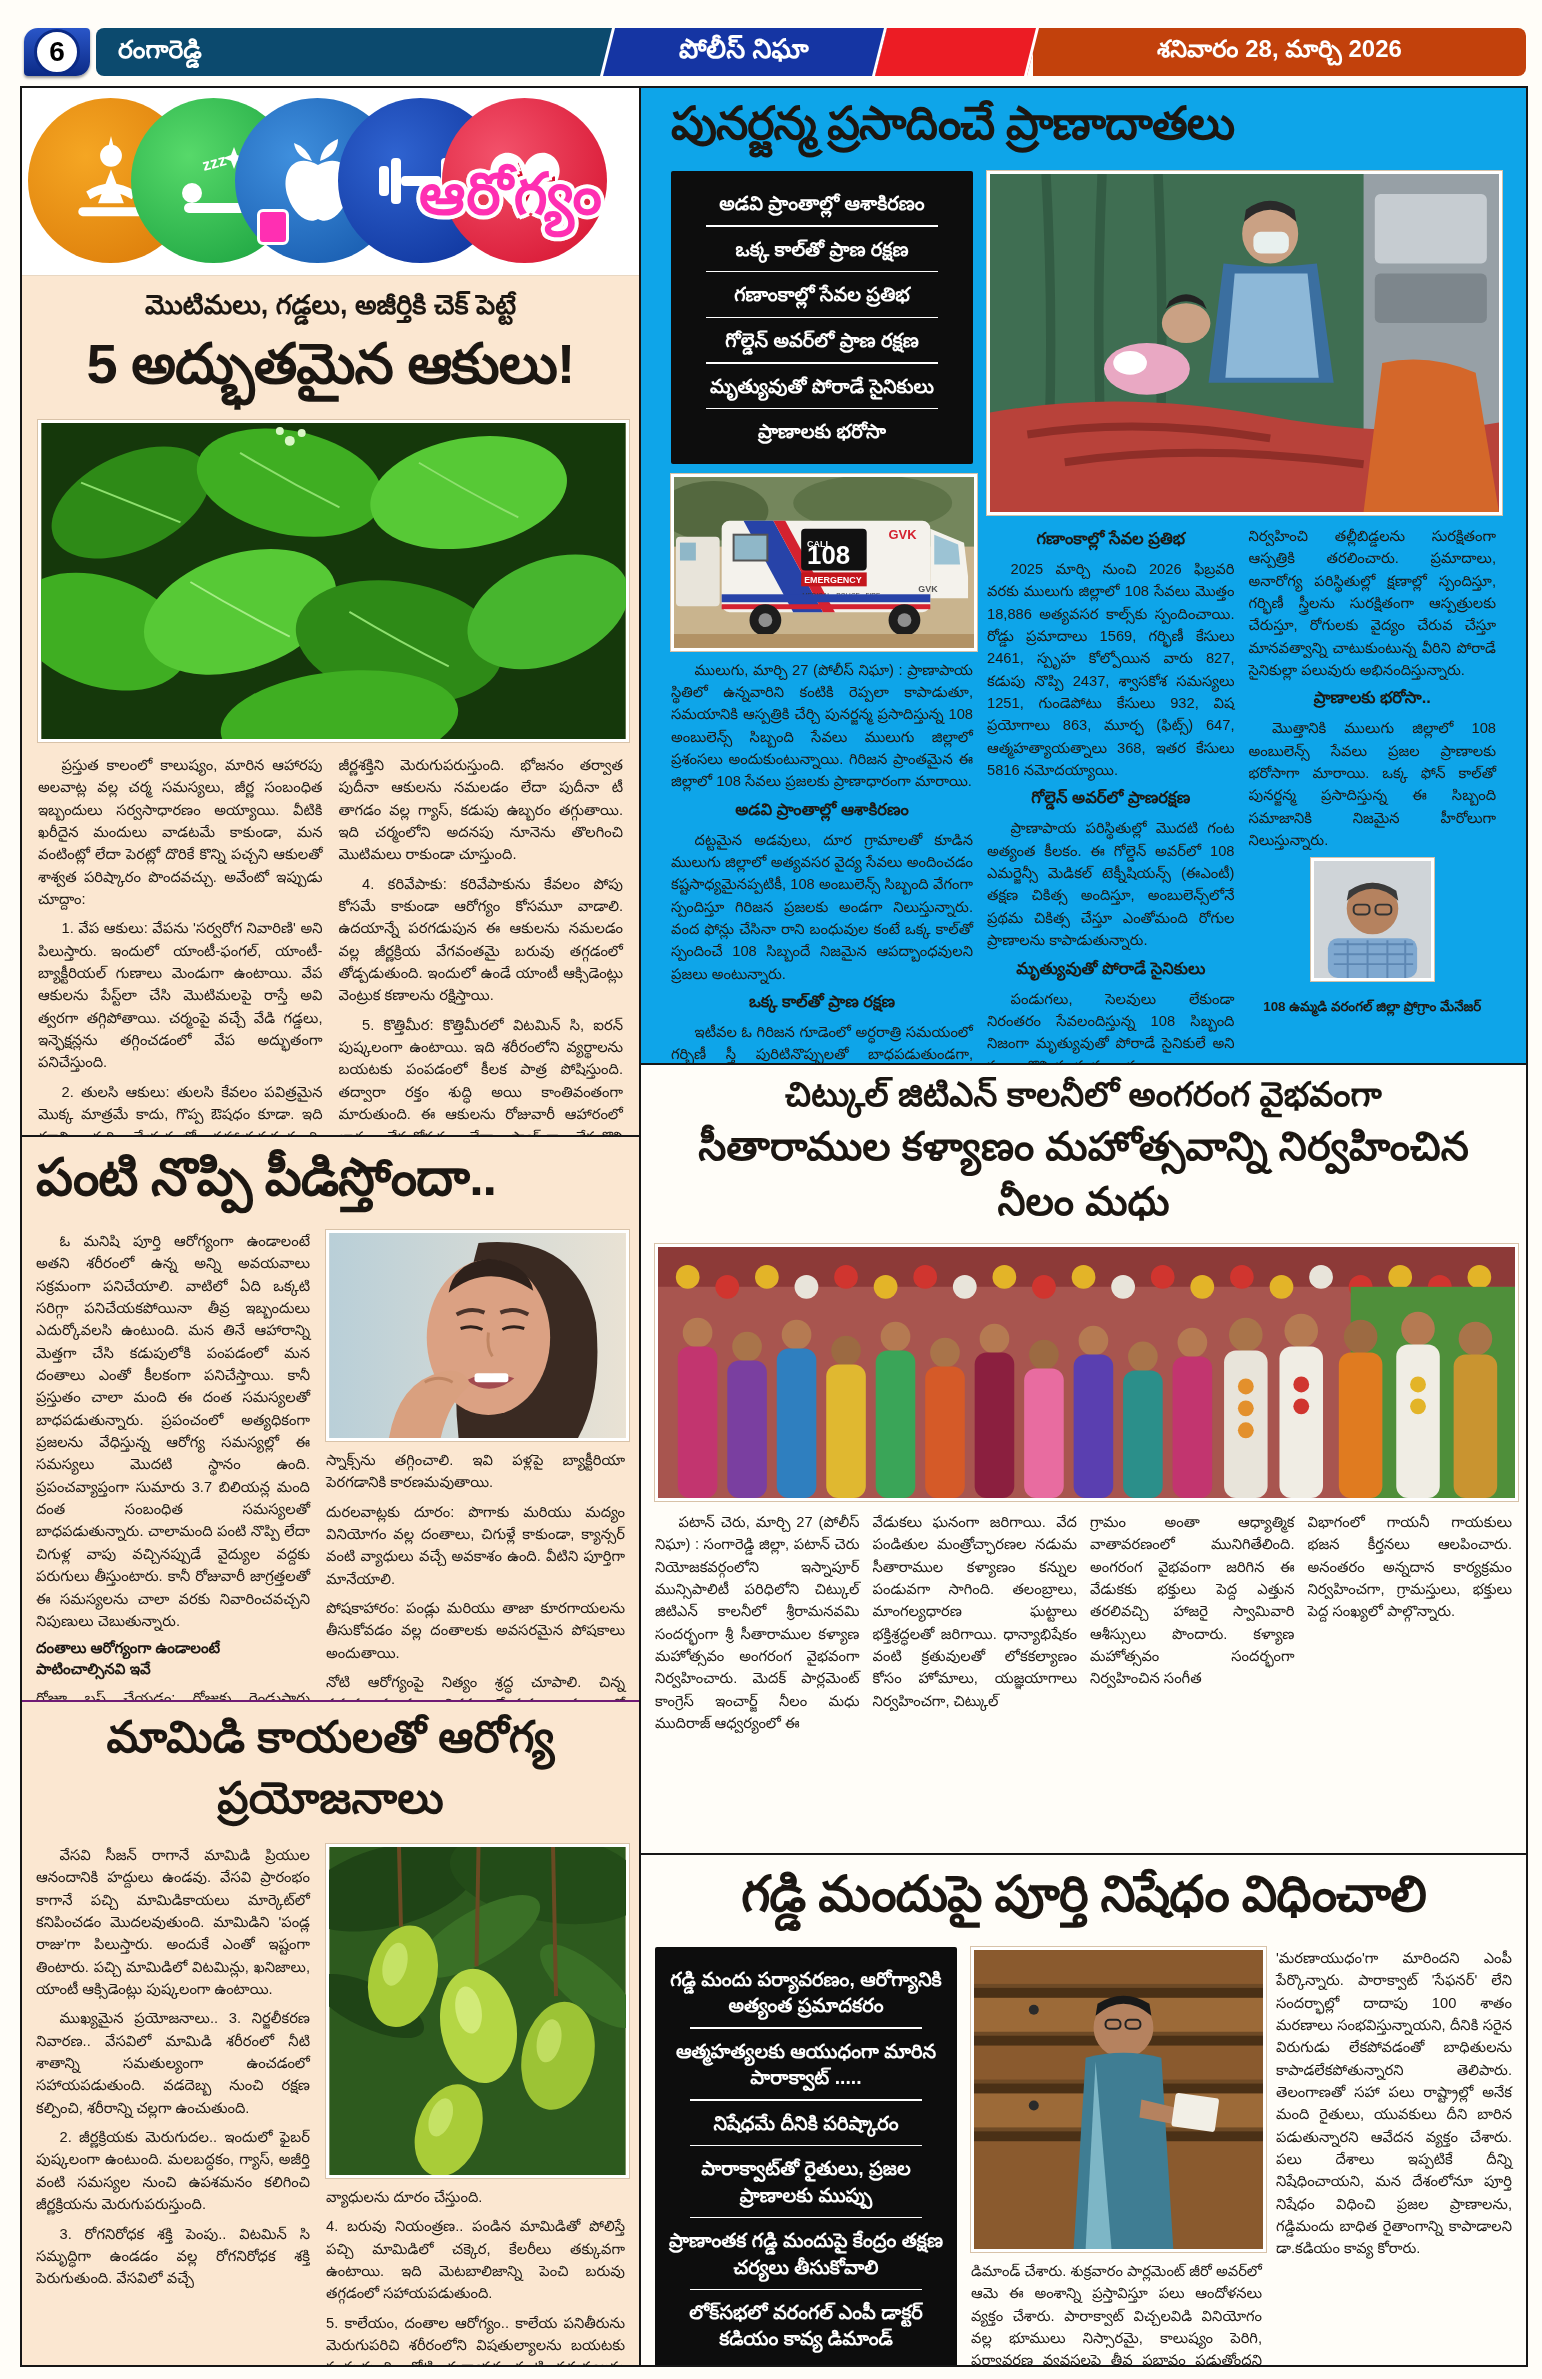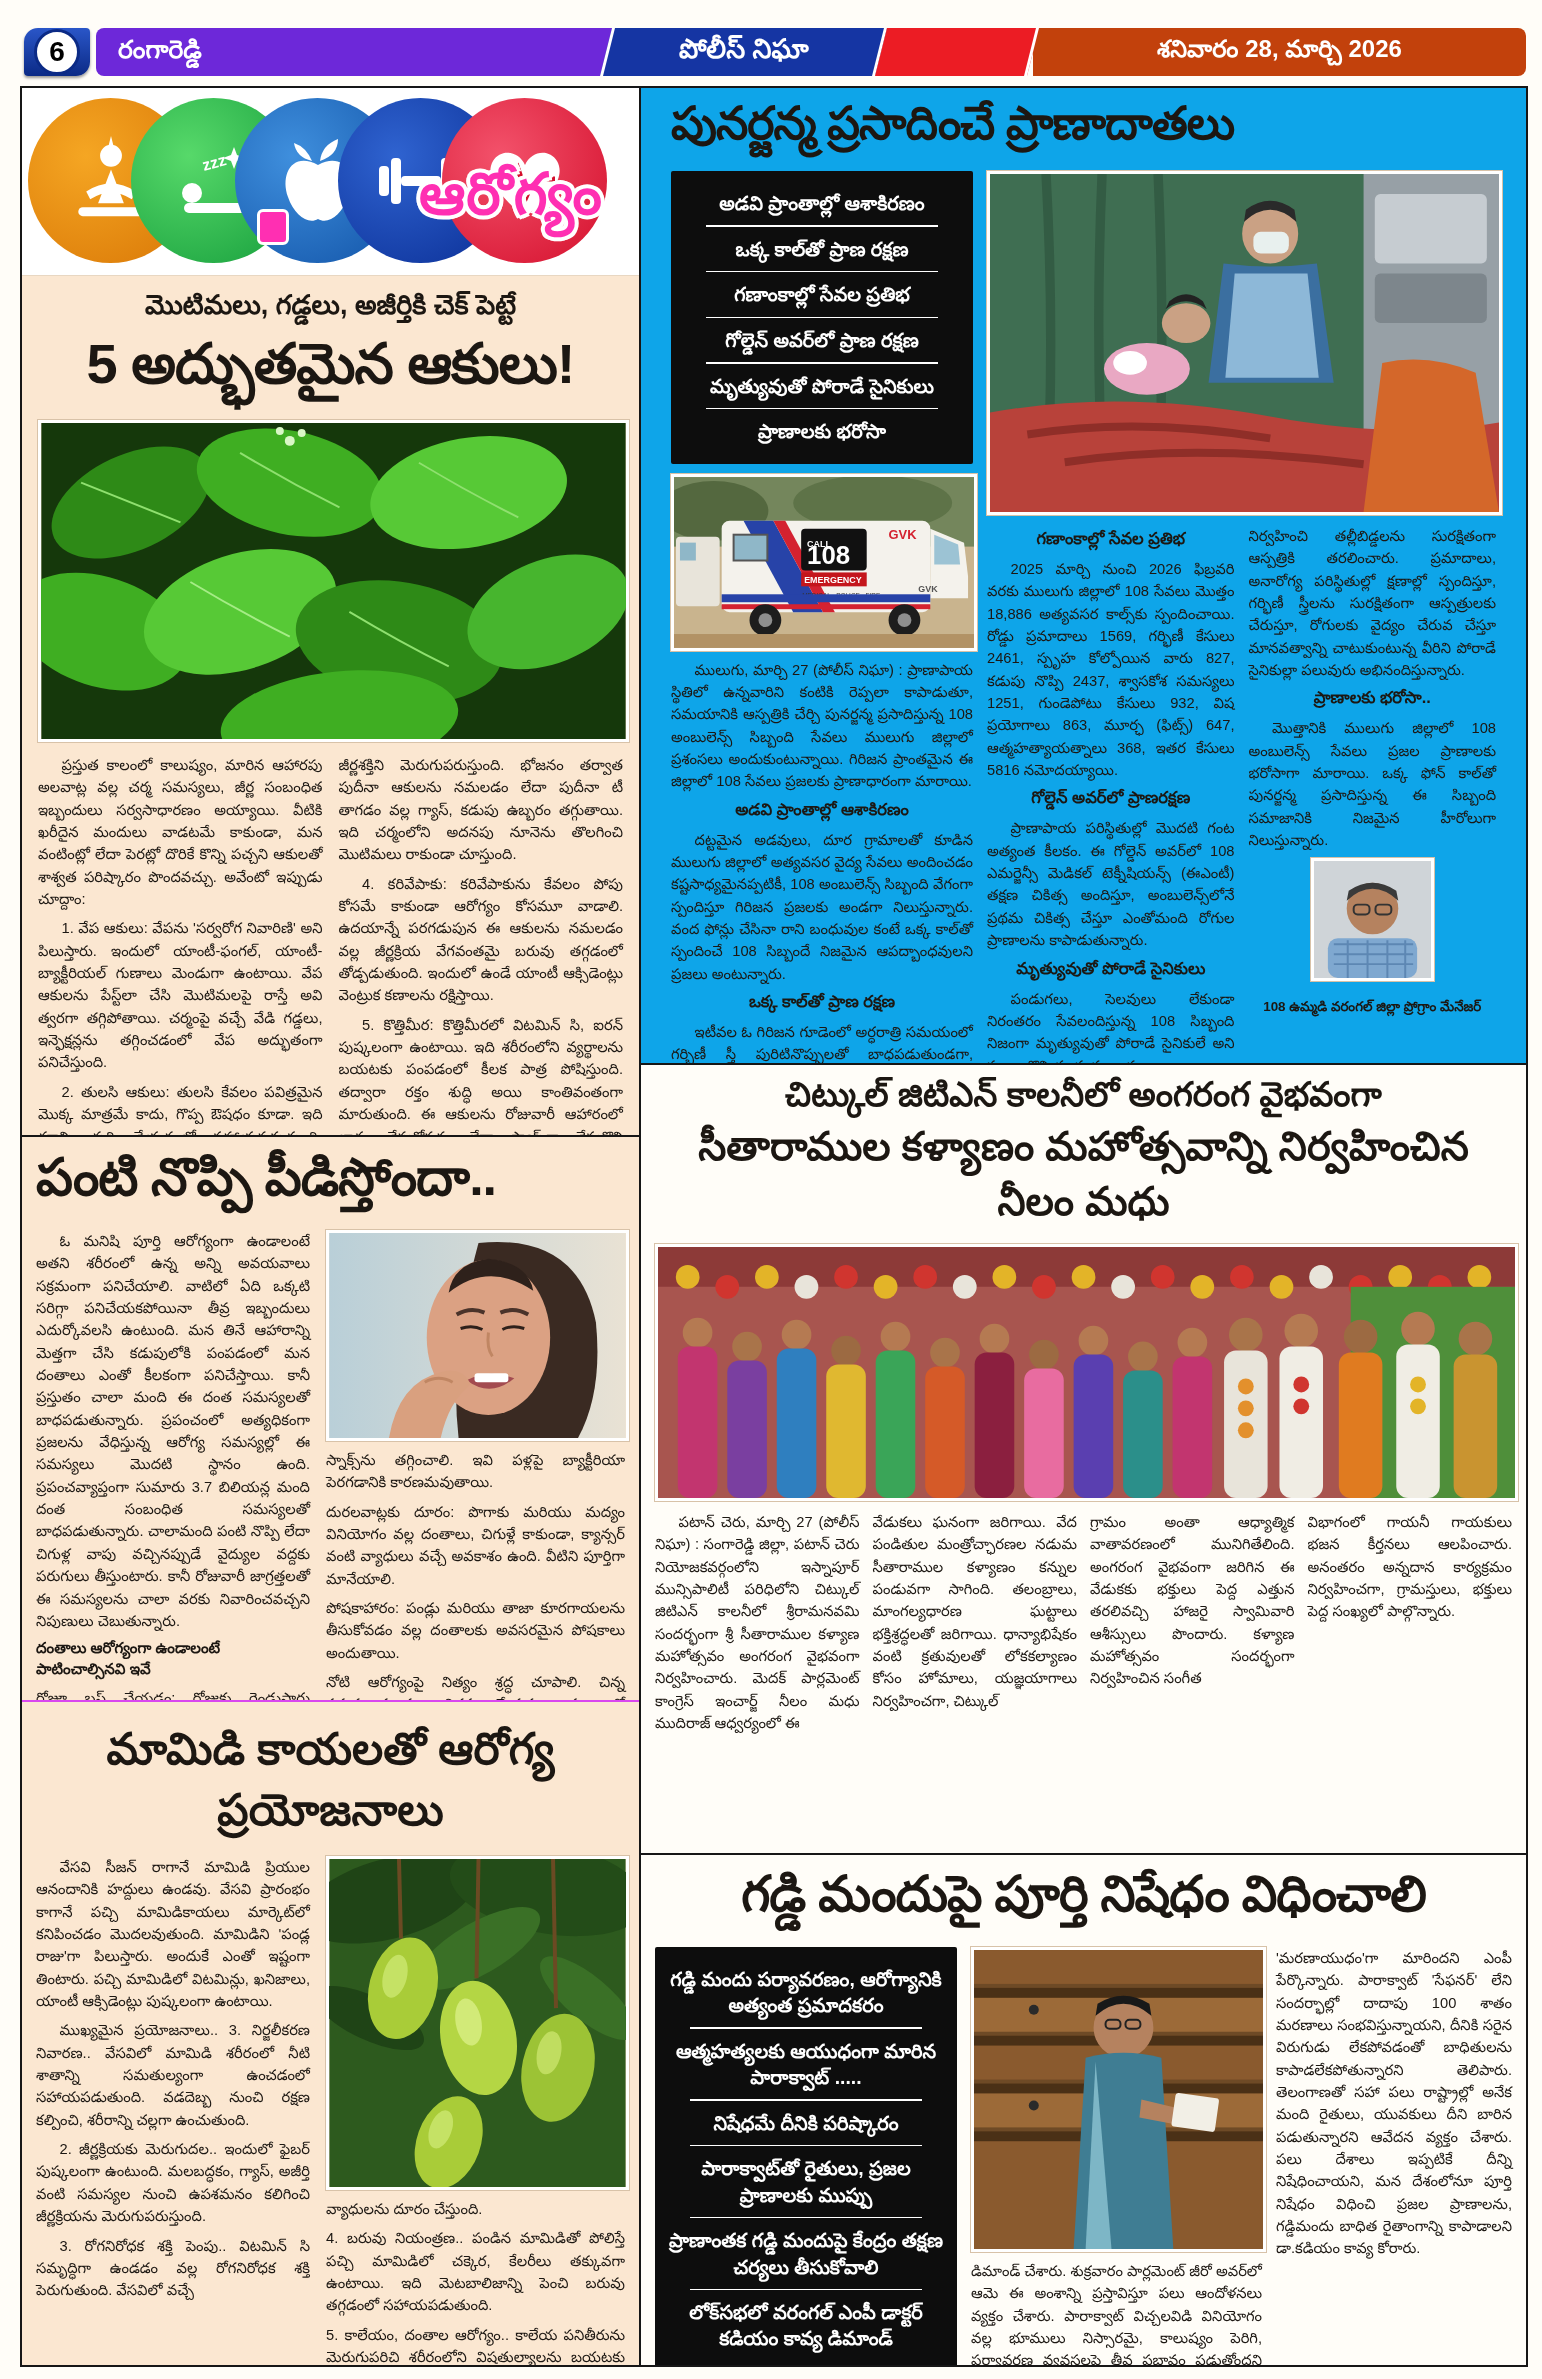--- a/index.html
+++ b/index.html
@@ -4,36 +4,36 @@
 <style>
   html,body{margin:0;padding:0;background:#e9e6df;}
   .page{position:relative;width:1542px;height:2379px;background:#fffdf8;margin:0 auto;
         font-family:"Liberation Sans","DejaVu Sans",sans-serif;color:#1c1712;overflow:hidden;}
   
   .masthead{position:absolute;left:24px;top:28px;right:16px;height:48px;display:flex;align-items:stretch;}
   .pagenum-badge{width:66px;background:linear-gradient(180deg,#2a56c8,#0b2a86);border-radius:14px 4px 14px 4px;
       display:flex;align-items:center;justify-content:center;margin-right:6px;box-shadow:0 2px 3px rgba(0,0,0,.4);}
   .pagenum-circle{width:40px;height:40px;border-radius:50%;background:#fff;border:3px solid #0b2a86;
       display:flex;align-items:center;justify-content:center;font-size:28px;font-weight:bold;color:#000;}
-  .mast-red1{flex:1.05;background:#6d28d9;display:flex;align-items:center;border-radius:8px 0 0 8px;}
+  .mast-red1{flex:1.05;background:#0c4a6e;display:flex;align-items:center;border-radius:8px 0 0 8px;}
   .mast-red1 span{color:#fff;font-size:25px;font-weight:bold;padding-left:22px;}
   .mast-blue-center{width:269px;background:#1535a3;transform:skewX(-14deg);margin-left:-8px;display:flex;align-items:center;justify-content:center;border-left:3px solid #fff;border-right:3px solid #fff;}
   .mast-blue-center span{transform:skewX(14deg);color:#fff;font-size:27px;font-weight:900;}
   .mast-red2{width:149px;background:#ec1c24;transform:skewX(-14deg);border-right:3px solid #fff;}
   .mast-blue-right{flex:1;background:#c2410c;display:flex;align-items:center;justify-content:center;border-radius:0 8px 8px 0;}
   .mast-blue-right span{color:#fff;font-size:24px;font-weight:bold;}
   
   .frame{position:absolute;left:20px;top:86px;width:1504px;height:2277px;border:2px solid #161616;display:flex;background:#fffdf8;}
   .leftcol{width:617px;display:flex;flex-direction:column;border-right:2px solid #161616;}
   .rightcol{flex:1;display:flex;flex-direction:column;}
   section{overflow:hidden;box-sizing:border-box;}
   .peach{background:#fbe7d1;}
   .sec-health{height:1047px;padding:0 0 6px 0;}
   .sec-tooth{height:565px;border-top:2px solid #161616;padding:4px 14px;}
-  .sec-mango{flex:1;border-top:2px solid #d946ef;padding:14px 14px;}
+  .sec-mango{flex:1;border-top:2px solid #701a75;padding:2px 14px;}
   .sec-108{height:975px;padding:6px 30px;background:#0ea5e9;}
   .sec-mid{height:790px;border-top:2px solid #161616;padding:4px 14px;background:#fffdf8;}
   .sec-bottom{flex:1;border-top:2px solid #161616;padding:4px 14px;background:#fffdf8;}
   
   .body-cols{display:flex;gap:16px;}
   .bcol{flex:1;min-width:0;}
   .para{font-size:14.7px;line-height:1.52;text-align:justify;margin:0 0 7px 0;text-indent:1.6em;}
   .para.noindent{text-indent:0;}
   .subhead{font-size:16.4px;font-weight:bold;text-align:center;margin:4px 0 6px;}
   .boldline{font-size:15px;font-weight:bold;margin:2px 0 6px;}

